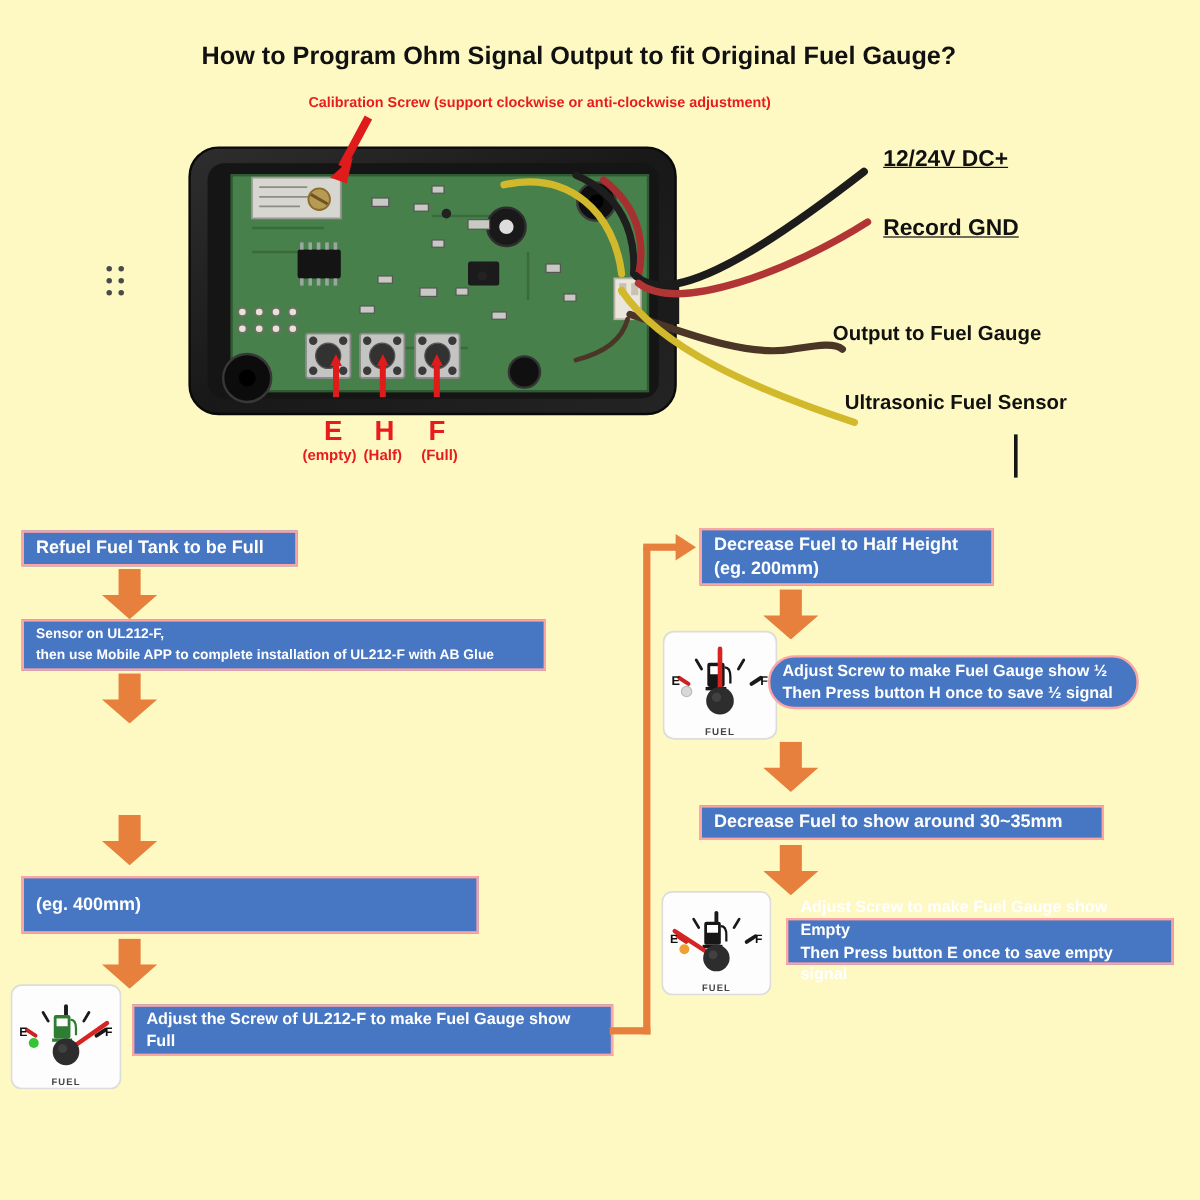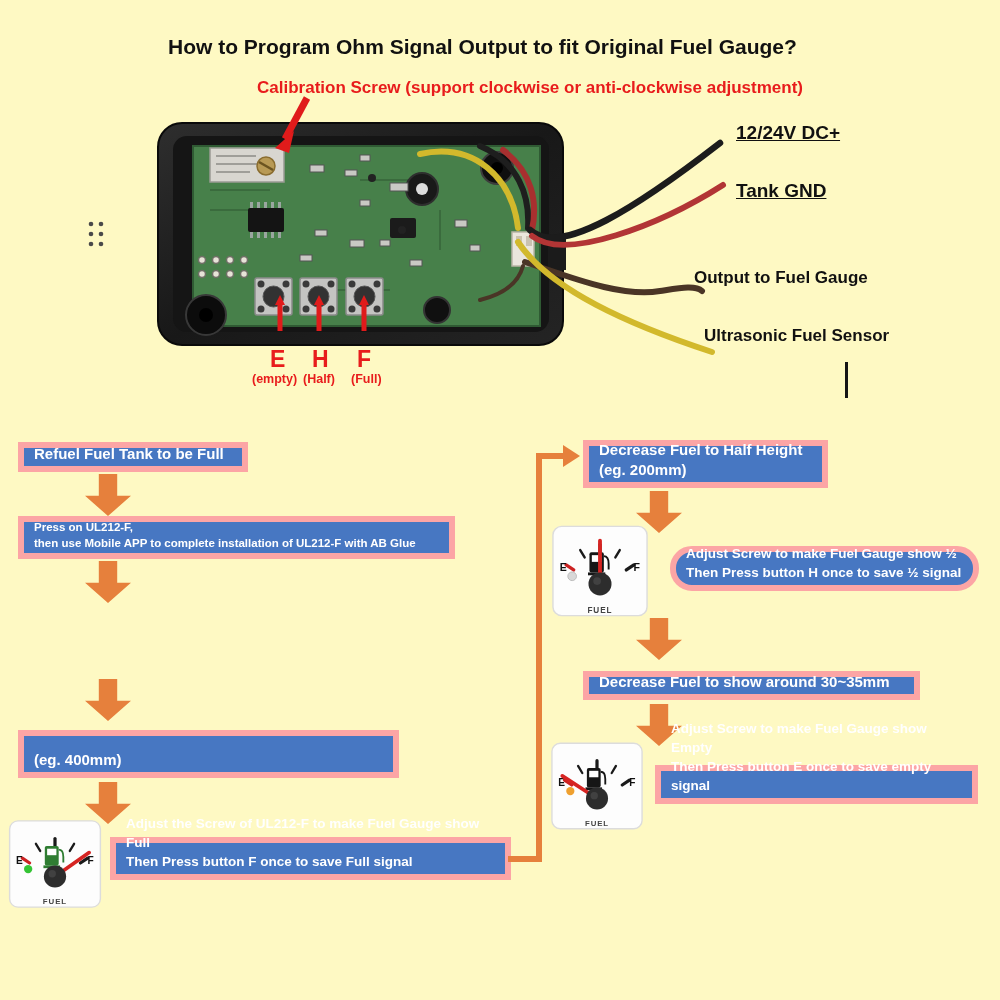--- a/index.html
+++ b/index.html
@@ -1,27 +1,27 @@
 <!DOCTYPE html>
 <html><head>
 <meta charset="utf-8">
 <style>
   html,body{margin:0;padding:0;background:#fff;}
   #canvas{position:relative;width:1000px;height:1000px;background:#fef9c3;overflow:hidden;
           font-family:"Liberation Sans",sans-serif;}
   .abs{position:absolute;}
   .title{font-size:21px;font-weight:700;color:#111;white-space:nowrap;}
-  .cal-label{font-size:17px;font-weight:700;color:#e81c1c;white-space:nowrap;text-align:right;}
+  .cal-label{font-size:12px;font-weight:700;color:#e81c1c;white-space:nowrap;text-align:right;}
   .wire-label{font-weight:700;color:#111;white-space:nowrap;}
   .wl-big{font-size:19px;text-decoration:underline;}
   .wl-small{font-size:17px;}
   .btn-letter{font-size:23px;font-weight:700;color:#e81c1c;}
   .btn-caption{font-size:12.5px;font-weight:700;color:#e81c1c;}
-  .fbox{position:absolute;background:#4777c2;border:6px solid #fca5a5;box-sizing:border-box;
-        color:#fff;font-weight:700;display:flex;flex-direction:column;justify-content:flex-end;
+  .fbox{position:absolute;background:#4777c2;border:2px solid #fca5a5;box-sizing:border-box;
+        color:#fff;font-weight:700;display:flex;flex-direction:column;justify-content:center;
         padding:2px 10px;}
   .fs-big{font-size:15px;line-height:1.35;}
   .fs-med{font-size:13.5px;line-height:1.4;}
   .fs-small{font-size:11.5px;line-height:1.4;}
   .darr{position:absolute;width:46px;height:42px;background:#e6803c;
         clip-path:polygon(30% 0,70% 0,70% 52%,100% 52%,50% 100%,0 52%,30% 52%);}
   .conn{position:absolute;background:#e6803c;}
   .conn-head{position:absolute;width:0;height:0;border-left:17px solid #e6803c;
              border-top:11px solid transparent;border-bottom:11px solid transparent;}
   .gauge{position:absolute;}
@@ -191,54 +191,53 @@
       </g>
 
       <g>
         <line x1="247" y1="8" x2="225" y2="49" stroke="#e01b1b" stroke-width="7"></line>
         <polygon points="229,63 215,58 234,41" fill="#e01b1b"></polygon>
       </g>
     </svg>
   </div>
 
   <div class="abs wire-label wl-big" style="left:736px;top:122px;">12/24V DC+</div>
-  <div class="abs wire-label wl-big" style="left:736px;top:180px;">Tank GND</div>
+  <div class="abs wire-label wl-big" style="left:736px;top:180px;">Record GND</div>
   <div class="abs wire-label wl-small" style="left:694px;top:268px;">Output to Fuel Gauge</div>
   <div class="abs wire-label wl-small" style="left:704px;top:326px;">Ultrasonic Fuel Sensor</div>
 
   <div class="cursor-bar" style="left:845px;top:362px;"></div>
 
   <div class="abs btn-letter" style="left:270px;top:346px;">E</div>
   <div class="abs btn-letter" style="left:312px;top:346px;">H</div>
   <div class="abs btn-letter" style="left:357px;top:346px;">F</div>
   <div class="abs btn-caption" style="left:252px;top:372px;text-align:right;">(empty)</div>
   <div class="abs btn-caption" style="left:303px;top:372px;">(Half)</div>
   <div class="abs btn-caption" style="left:351px;top:372px;">(Full)</div>
 
   <div class="fbox fs-big" style="left:18px;top:442px;width:230px;height:30px;">
     <div>Refuel Fuel Tank to be Full</div>
   </div>
   <div class="darr" style="left:85px;top:474px;"></div>
 
   <div class="fbox fs-small" style="left:18px;top:516px;width:437px;height:43px;">
-    <div>Press on UL212-F,</div>
+    <div>Sensor on UL212-F,</div>
     <div>then use Mobile APP to complete installation of UL212-F with AB Glue</div>
   </div>
   <div class="darr" style="left:85px;top:561px;"></div>
 
   <div class="darr" style="left:85px;top:679px;"></div>
 
   <div class="fbox fs-big" style="left:18px;top:730px;width:381px;height:48px;">
     <div>(eg. 400mm)</div>
   </div>
   <div class="darr" style="left:85px;top:782px;"></div>
 
   <div class="fbox fs-med" style="left:110px;top:837px;width:401px;height:43px;">
     <div>Adjust the Screw of UL212-F to make Fuel Gauge show Full</div>
-    <div>Then Press button F once to save Full signal</div>
   </div>
 
   <div class="gauge" style="left:8px;top:820px;width:94px;height:88px;">
     <svg width="94" height="88" viewBox="0 0 100 95">
       <rect x="1" y="1" width="98" height="93" rx="9" fill="#fdfdfd" stroke="#dcdcdc" stroke-width="1.5"></rect>
       <g stroke-linecap="round">
         <line x1="14.7" y1="41.2" x2="22.6" y2="46.4" stroke="#cc2222" stroke-width="3.5"></line>
         <line x1="29.4" y1="25.7" x2="34" y2="33.4" stroke="#1a1a1a" stroke-width="2.5"></line>
         <line x1="50" y1="20" x2="50" y2="31" stroke="#1a1a1a" stroke-width="3.5"></line>
         <line x1="70.6" y1="25.7" x2="66" y2="33.4" stroke="#1a1a1a" stroke-width="2.5"></line>
@@ -294,21 +293,21 @@
       </g>
       <g transform="rotate(0,50,61)">
         <line x1="50" y1="66" x2="50" y2="16" stroke="#d62422" stroke-width="4" stroke-linecap="round"></line>
       </g>
       <circle cx="50" cy="61" r="12" fill="#2d2d2d"></circle>
       <circle cx="47" cy="58" r="4" fill="#4a4a4a" opacity="0.7"></circle>
       <text x="50" y="91" font-size="8.5" font-weight="bold" fill="#444" text-anchor="middle" letter-spacing="1">FUEL</text>
     </svg>
   </div>
 
-  <div class="fbox fs-med" style="left:670px;top:546px;width:309px;height:45px;border-radius:22px;">
+  <div class="fbox fs-med" style="left:640px;top:546px;width:309px;height:45px;border-radius:22px;">
     <div>Adjust Screw to make Fuel Gauge show ½</div>
     <div>Then Press button H once to save ½ signal</div>
   </div>
   <div class="darr" style="left:636px;top:618px;"></div>
 
   <div class="fbox fs-big" style="left:583px;top:671px;width:337px;height:29px;">
     <div>Decrease Fuel to show around 30~35mm</div>
   </div>
   <div class="darr" style="left:636px;top:704px;"></div>
 

